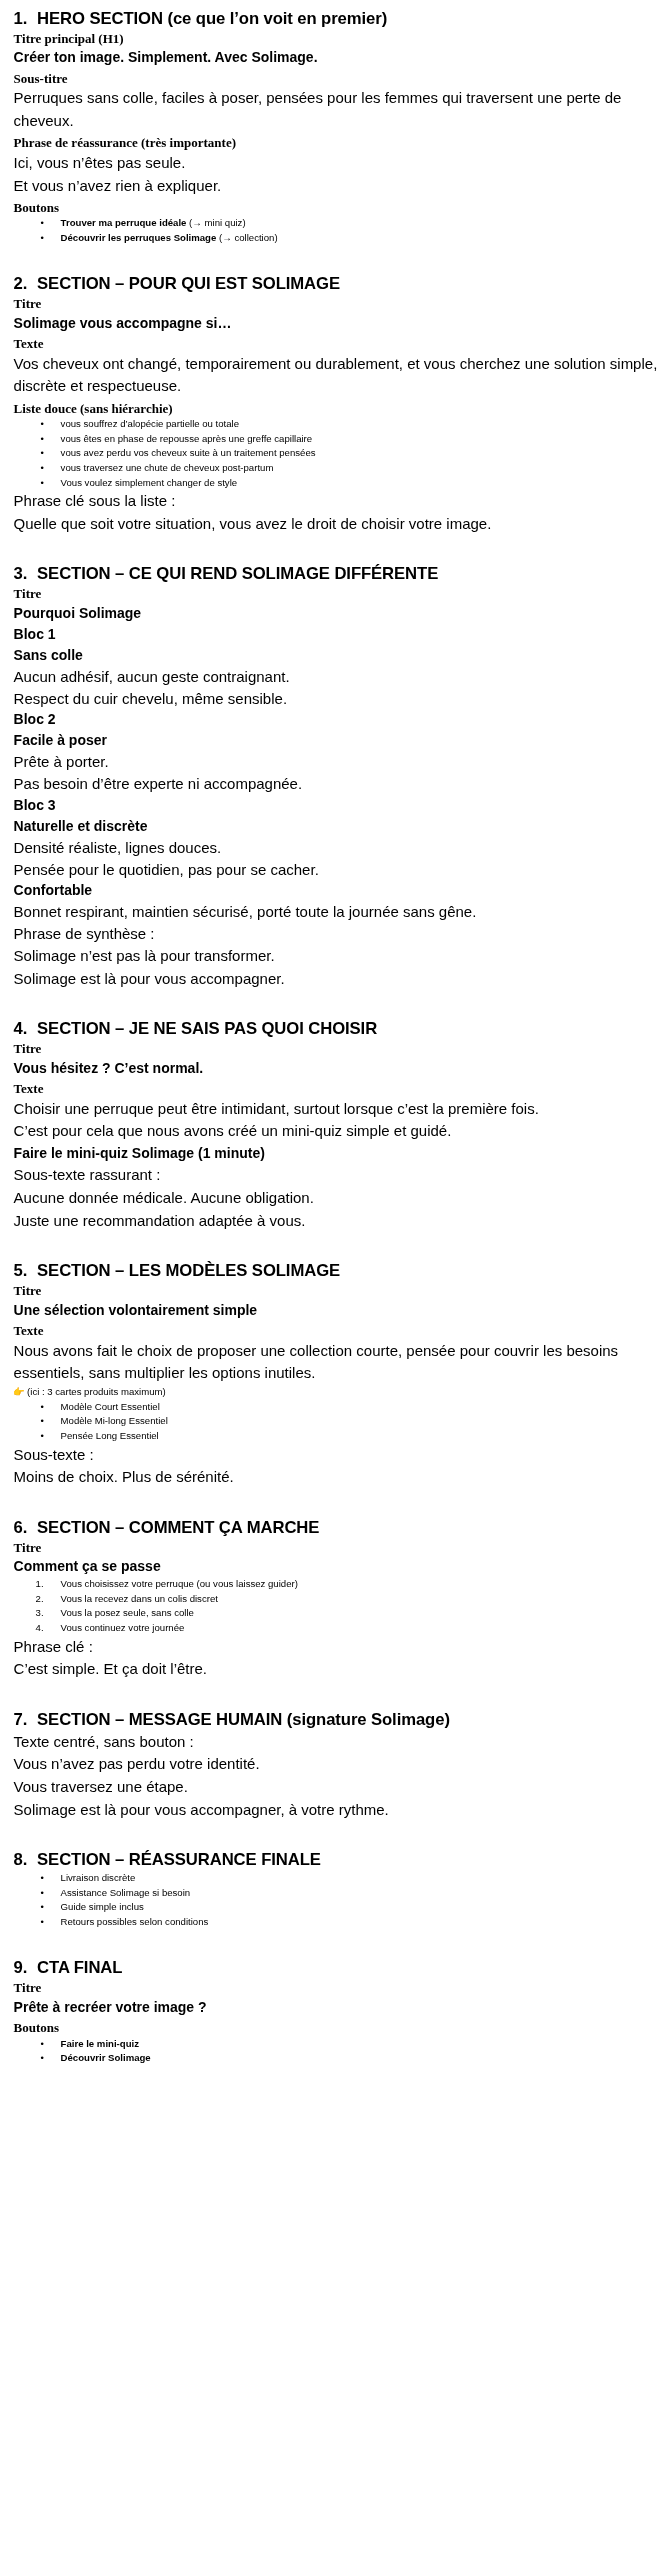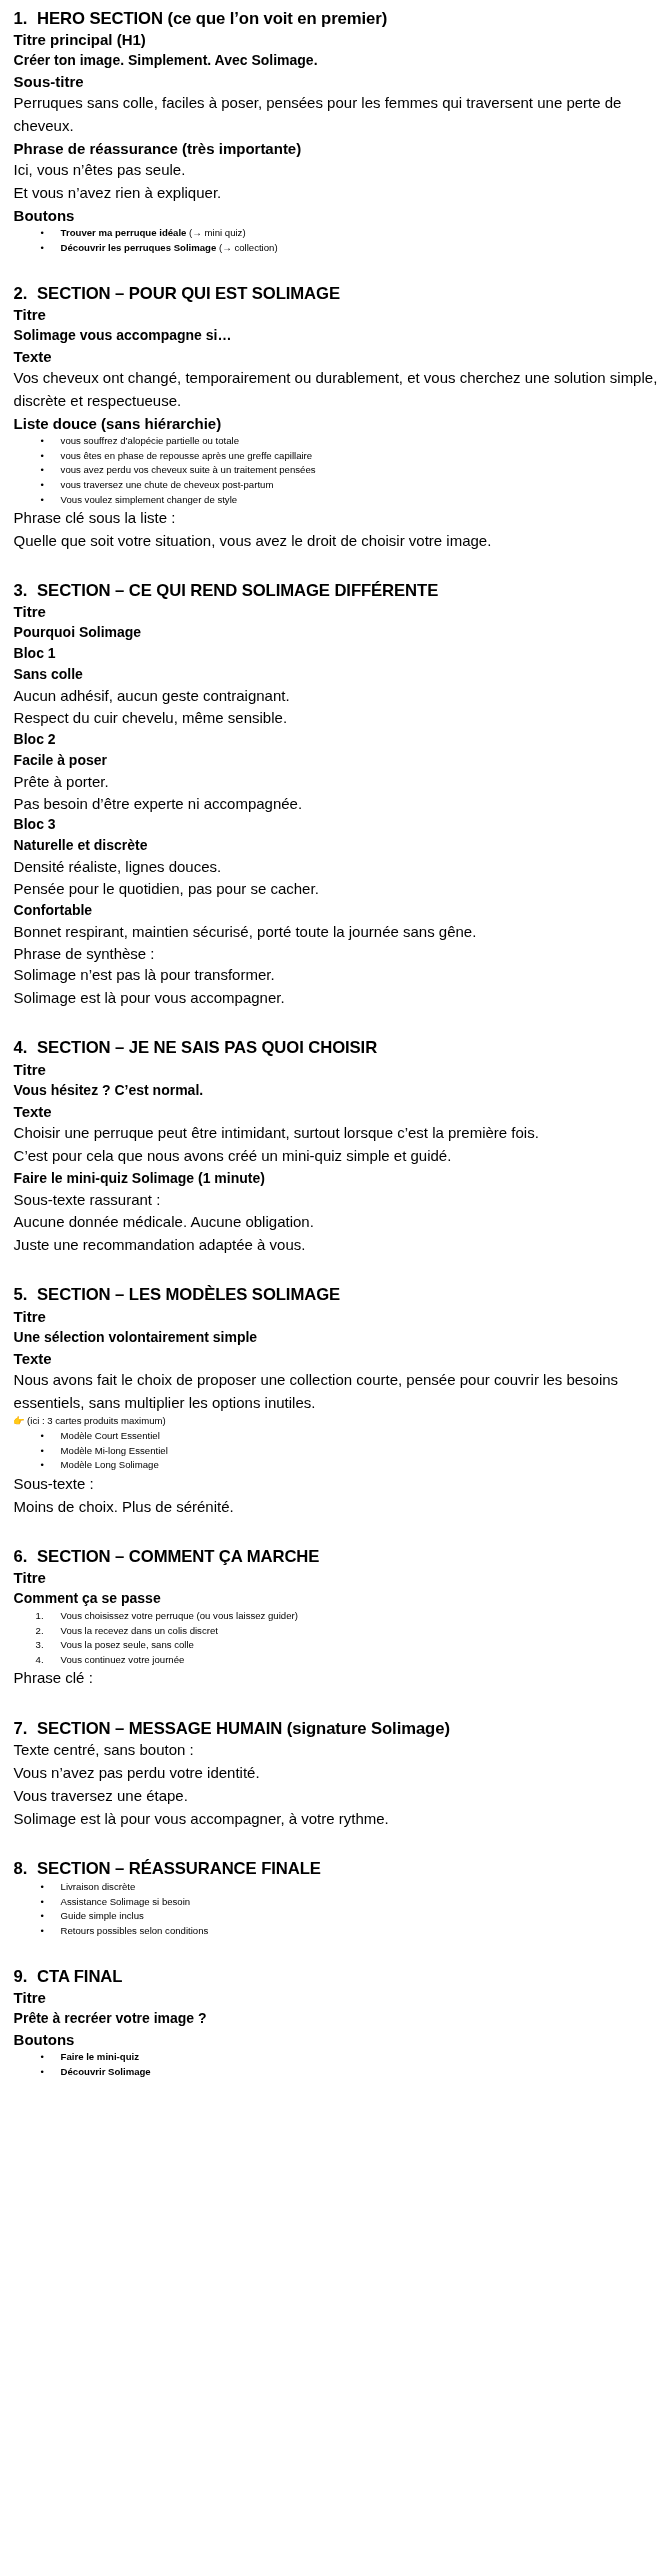--- a/index.html
+++ b/index.html
@@ -32,24 +32,25 @@
     align-items: baseline;
   }
   h1.sec-title .num {
     display: inline-block;
     min-width: 23.5px;
     flex: 0 0 auto;
   }
   h1.sec-title .txt { flex: 1 1 auto; }
 
   h2.h2 {
-    font-size: 15px;
+    font-size: 13px;
     font-weight: bold;
     line-height: 1.22;
     margin: 2.5px 0 0.6px 0;
+    font-family: Liberation Serif, serif;
   }
   .h3 {
     font-size: 14px;
     font-weight: bold;
     line-height: 1.5;
     margin: 0;
   }
   p.body {
     font-size: 15px;
     font-weight: normal;
@@ -218,41 +219,42 @@
 
   <h2 class="h2">Texte</h2>
   <p class="body">Nous avons fait le choix de proposer une collection courte, pensée pour couvrir les besoins essentiels, sans multiplier les options inutiles.</p>
   <div class="emoji-line">
     <span class="emoji">👉</span>
     <span>(ici : 3 cartes produits maximum)</span>
   </div>
   <ul class="bul">
     <li><span class="marker">•</span><span class="itemtext">Modèle Court Essentiel</span></li>
     <li><span class="marker">•</span><span class="itemtext">Modèle Mi-long Essentiel</span></li>
-    <li><span class="marker">•</span><span class="itemtext">Modèle Long Solimage</span></li>
+    <li><span class="marker">•</span><span class="itemtext">Pensée Long Essentiel</span></li>
   </ul>
   <p class="body">Sous-texte :</p>
   <p class="body indent">Moins de choix. Plus de sérénité.</p>
 
   <div class="spacer-lg"></div>
 
   <h1 class="sec-title">
     <span class="num">6.</span>
     <span class="txt">SECTION – COMMENT ÇA MARCHE</span>
   </h1>
 
   <h2 class="h2">Titre</h2>
   <div class="h3">Comment ça se passe</div>
   <ol class="num">
     <li><span class="marker">1.</span><span class="itemtext">Vous choisissez votre perruque (ou vous laissez guider)</span></li>
     <li><span class="marker">2.</span><span class="itemtext">Vous la recevez dans un colis discret</span></li>
     <li><span class="marker">3.</span><span class="itemtext">Vous la posez seule, sans colle</span></li>
     <li><span class="marker">4.</span><span class="itemtext">Vous continuez votre journée</span></li>
   </ol>
   <p class="body">Phrase clé :</p>
+  <p class="body indent">C’est simple. Et ça doit l’être.</p>
 
   <div class="spacer-lg"></div>
 
   <h1 class="sec-title">
     <span class="num">7.</span>
     <span class="txt">SECTION – MESSAGE HUMAIN (signature Solimage)</span>
   </h1>
   <p class="body">Texte centré, sans bouton :</p>
   <p class="body indent">Vous n’avez pas perdu votre identité.</p>
   <p class="body indent">Vous traversez une étape.</p>

